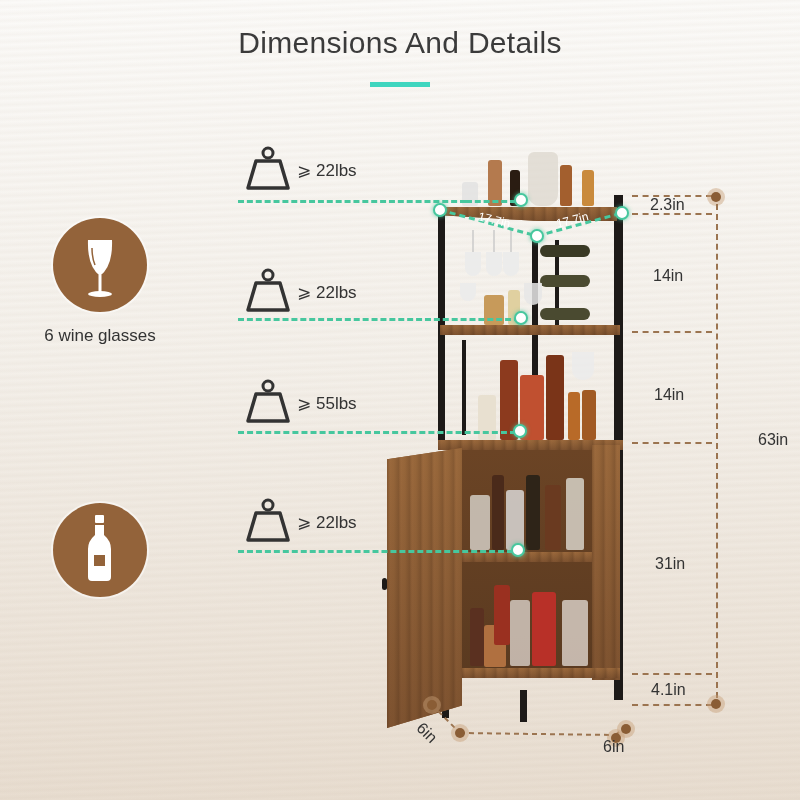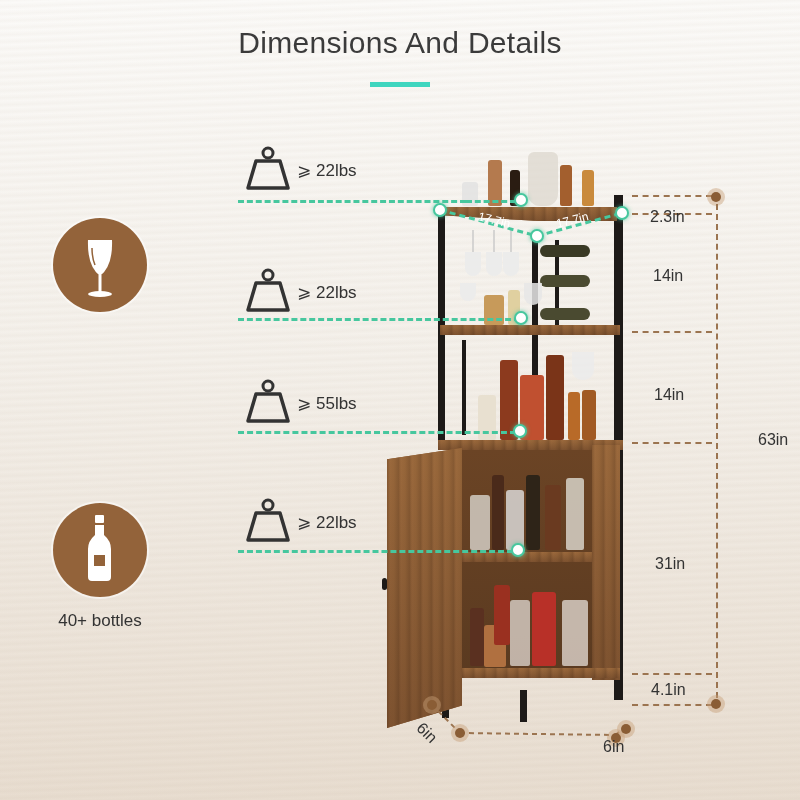--- a/index.html
+++ b/index.html
@@ -65,31 +65,31 @@
 
 <div class="feature" style="left:25px; top:218px;">
   <div class="circle">
     <svg width="94" height="94" viewBox="0 0 94 94">
       <path d="M35 22 L59 22 Q60 48 47 58 Q34 48 35 22 Z" fill="#fff"></path>
       <rect x="45.5" y="57" width="3" height="18" fill="#fff"></rect>
       <ellipse cx="47" cy="76" rx="12" ry="3" fill="#fff"></ellipse>
       <path d="M39 30 Q39 40 42 47" stroke="#93633a" stroke-width="1.5" fill="none"></path>
     </svg>
   </div>
+  <div class="label">6 wine glasses</div>
 </div>
 
 <div class="feature" style="left:25px; top:503px;">
   <div class="circle">
     <svg width="94" height="94" viewBox="0 0 94 94">
       <rect x="42" y="12" width="9" height="8" rx="1" fill="#fff"></rect>
       <path d="M42 22 L51 22 L51 32 Q58 38 58 46 L58 74 Q58 78 54 78 L39 78 Q35 78 35 74 L35 46 Q35 38 42 32 Z" fill="#fff"></path>
       <rect x="41" y="52" width="11" height="11" fill="#93633a"></rect>
     </svg>
   </div>
-  <div class="label">40+ bottles</div>
 </div>
 
 <div class="weight-row" style="top:144px;">
   <svg width="46" height="50" viewBox="0 0 46 50">
     <circle cx="23" cy="9" r="5" fill="none" stroke="#333" stroke-width="3"></circle>
     <path d="M11 17 L35 17 L43 44 L3 44 Z" fill="none" stroke="#333" stroke-width="3.5" stroke-linejoin="round"></path>
   </svg>
   <span class="wt">⩾ 22lbs</span>
 </div>
 <div class="weight-row" style="top:266px;">
@@ -213,21 +213,21 @@
 <div class="brown-dash-h" style="left:632px; top:195px; width:80px;"></div>
 <div class="brown-dash-h" style="left:632px; top:213px; width:80px;"></div>
 <div class="brown-dot" style="left:711px; top:192px;"></div>
 <div class="brown-dash-v" style="left:716px; top:204px; height:494px;"></div>
 <div class="brown-dash-h" style="left:632px; top:331px; width:80px;"></div>
 <div class="brown-dash-h" style="left:632px; top:442px; width:80px;"></div>
 <div class="brown-dash-h" style="left:632px; top:673px; width:80px;"></div>
 <div class="brown-dash-h" style="left:632px; top:704px; width:80px;"></div>
 <div class="brown-dot" style="left:711px; top:699px;"></div>
 
-<div class="dim" style="left:650px; top:208px;">2.3in</div>
+<div class="dim" style="left:650px; top:196px;">2.3in</div>
 <div class="dim" style="left:653px; top:267px;">14in</div>
 <div class="dim" style="left:654px; top:386px;">14in</div>
 <div class="dim" style="left:655px; top:555px;">31in</div>
 <div class="dim" style="left:651px; top:681px;">4.1in</div>
 <div class="dim" style="left:758px; top:431px;">63in</div>
 
 <svg style="position:absolute; left:420px; top:690px;" width="220" height="60">
   <line x1="12" y1="15" x2="40" y2="43" stroke="#9b7450" stroke-width="2" stroke-dasharray="5,4"></line>
   <line x1="40" y1="43" x2="195" y2="45" stroke="#9b7450" stroke-width="2" stroke-dasharray="5,4"></line>
   <line x1="195" y1="45" x2="205" y2="38" stroke="#9b7450" stroke-width="2" stroke-dasharray="5,4"></line>

